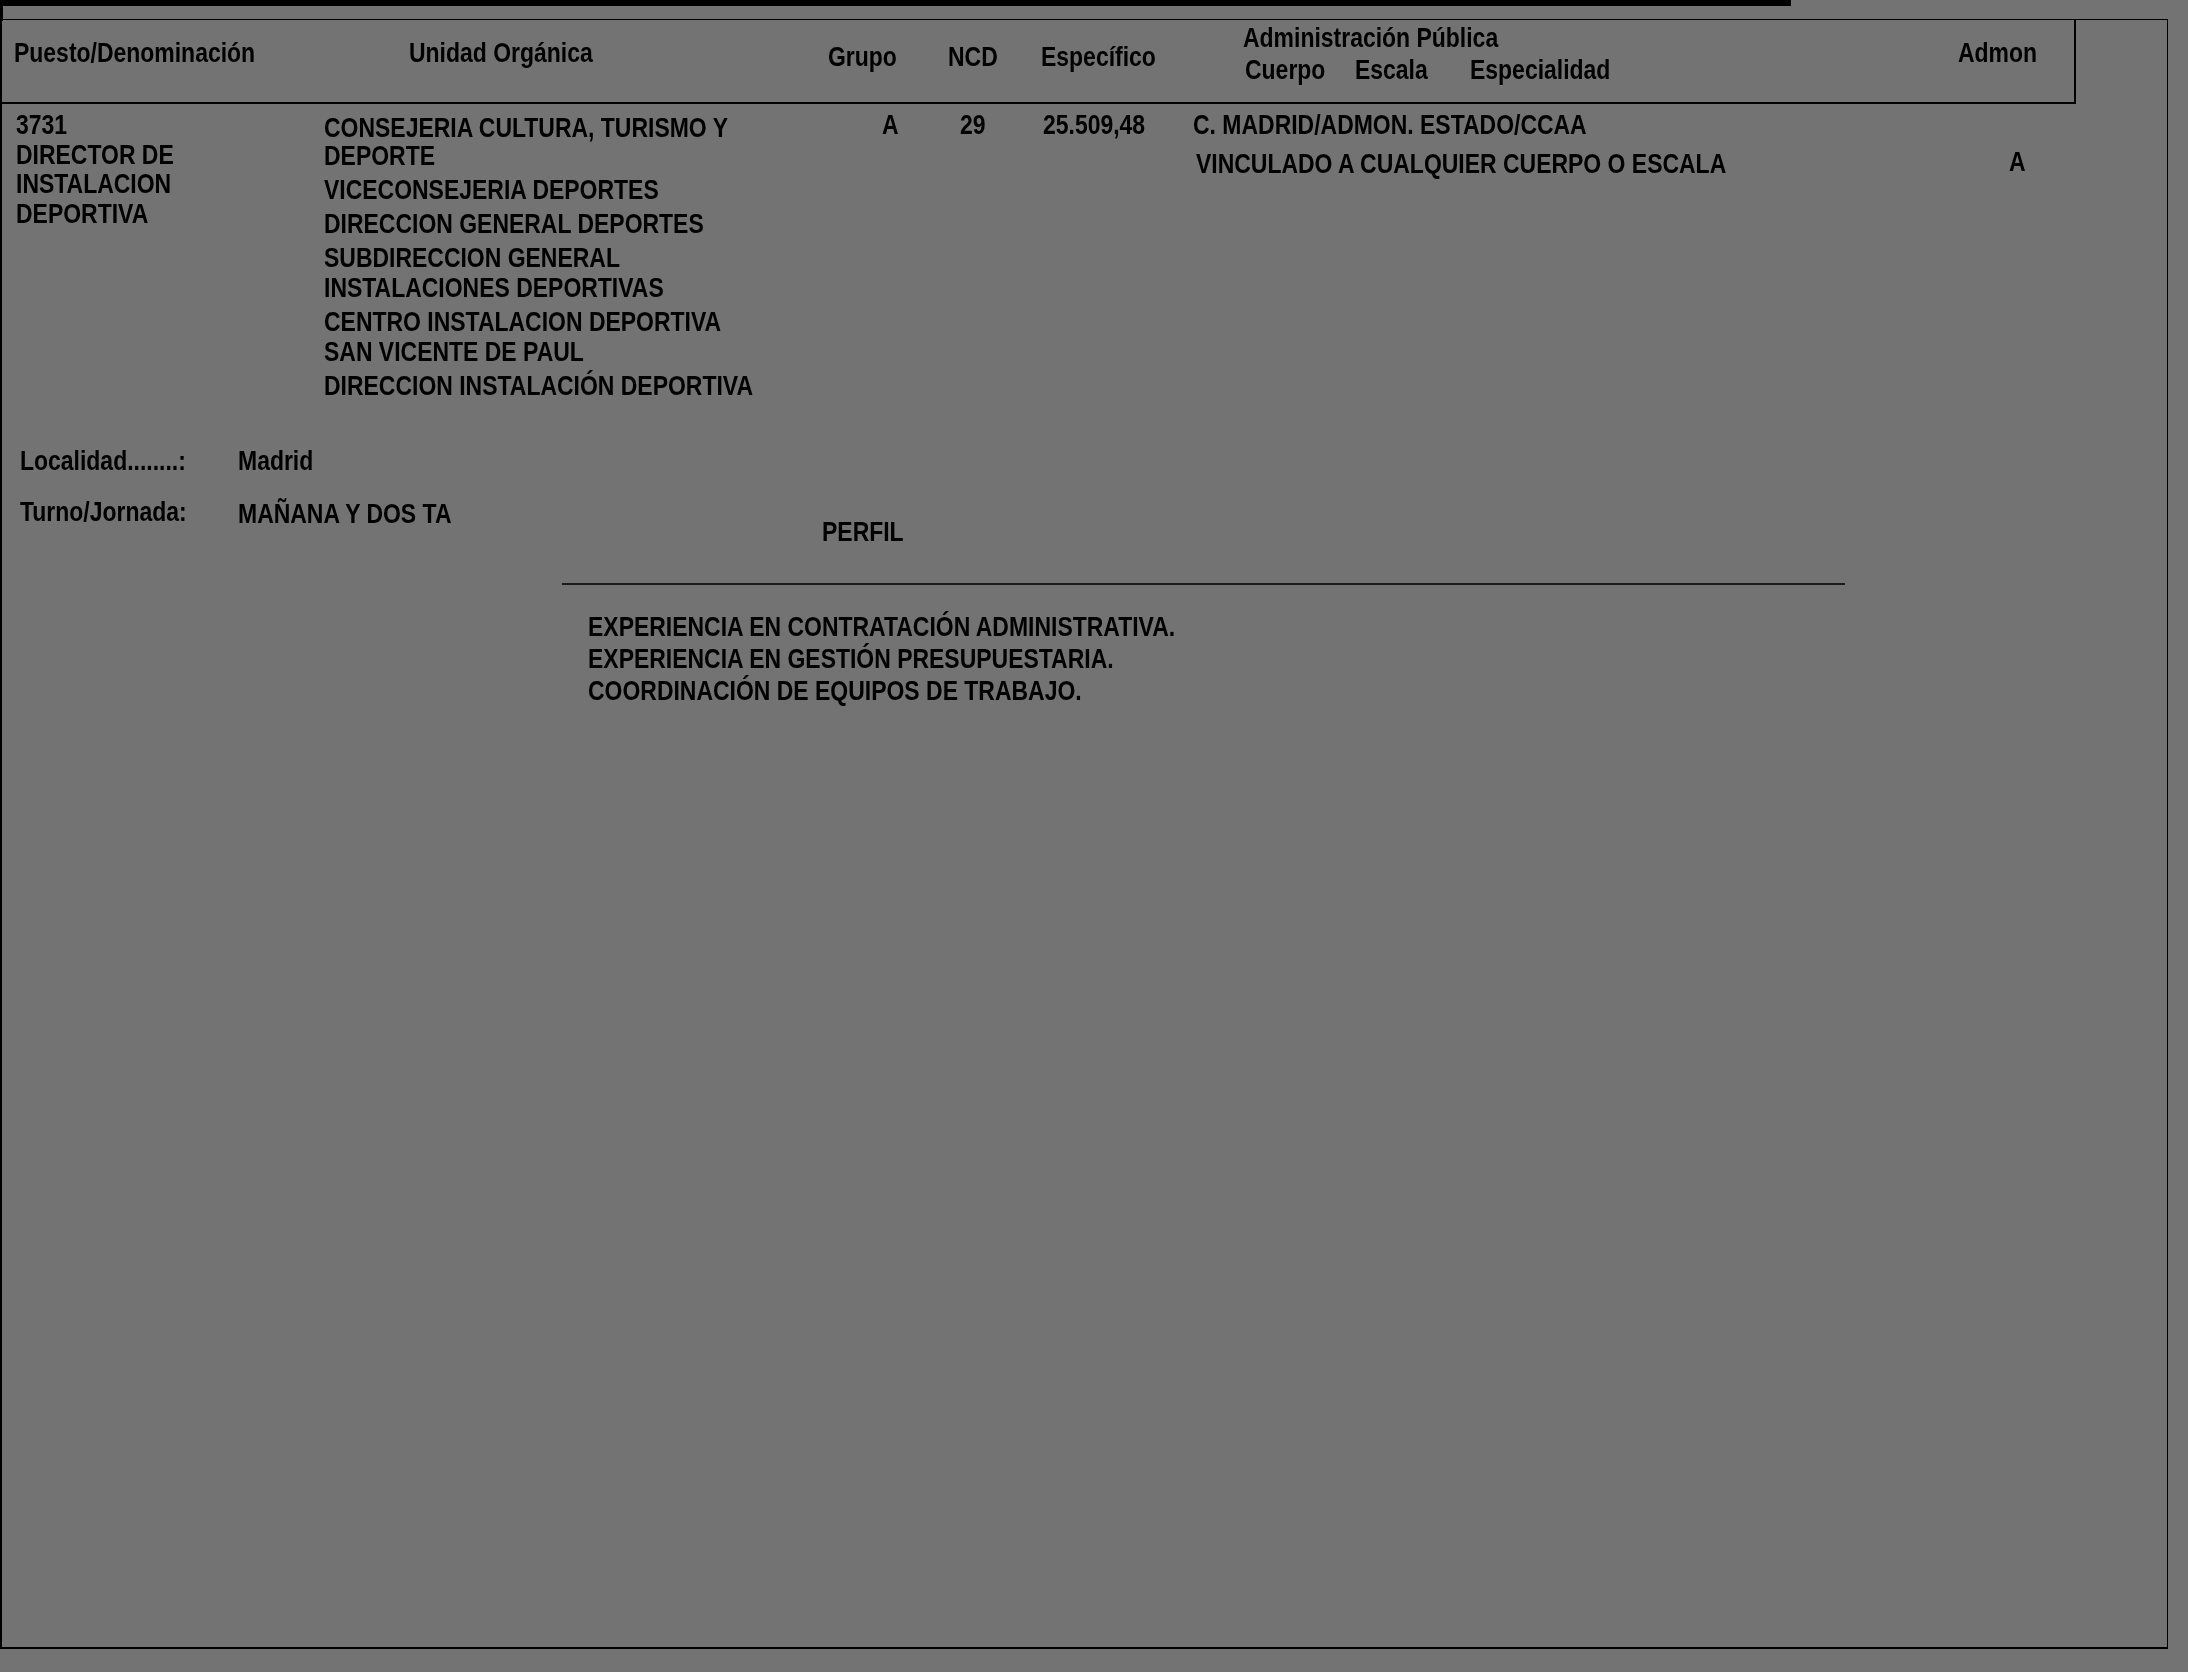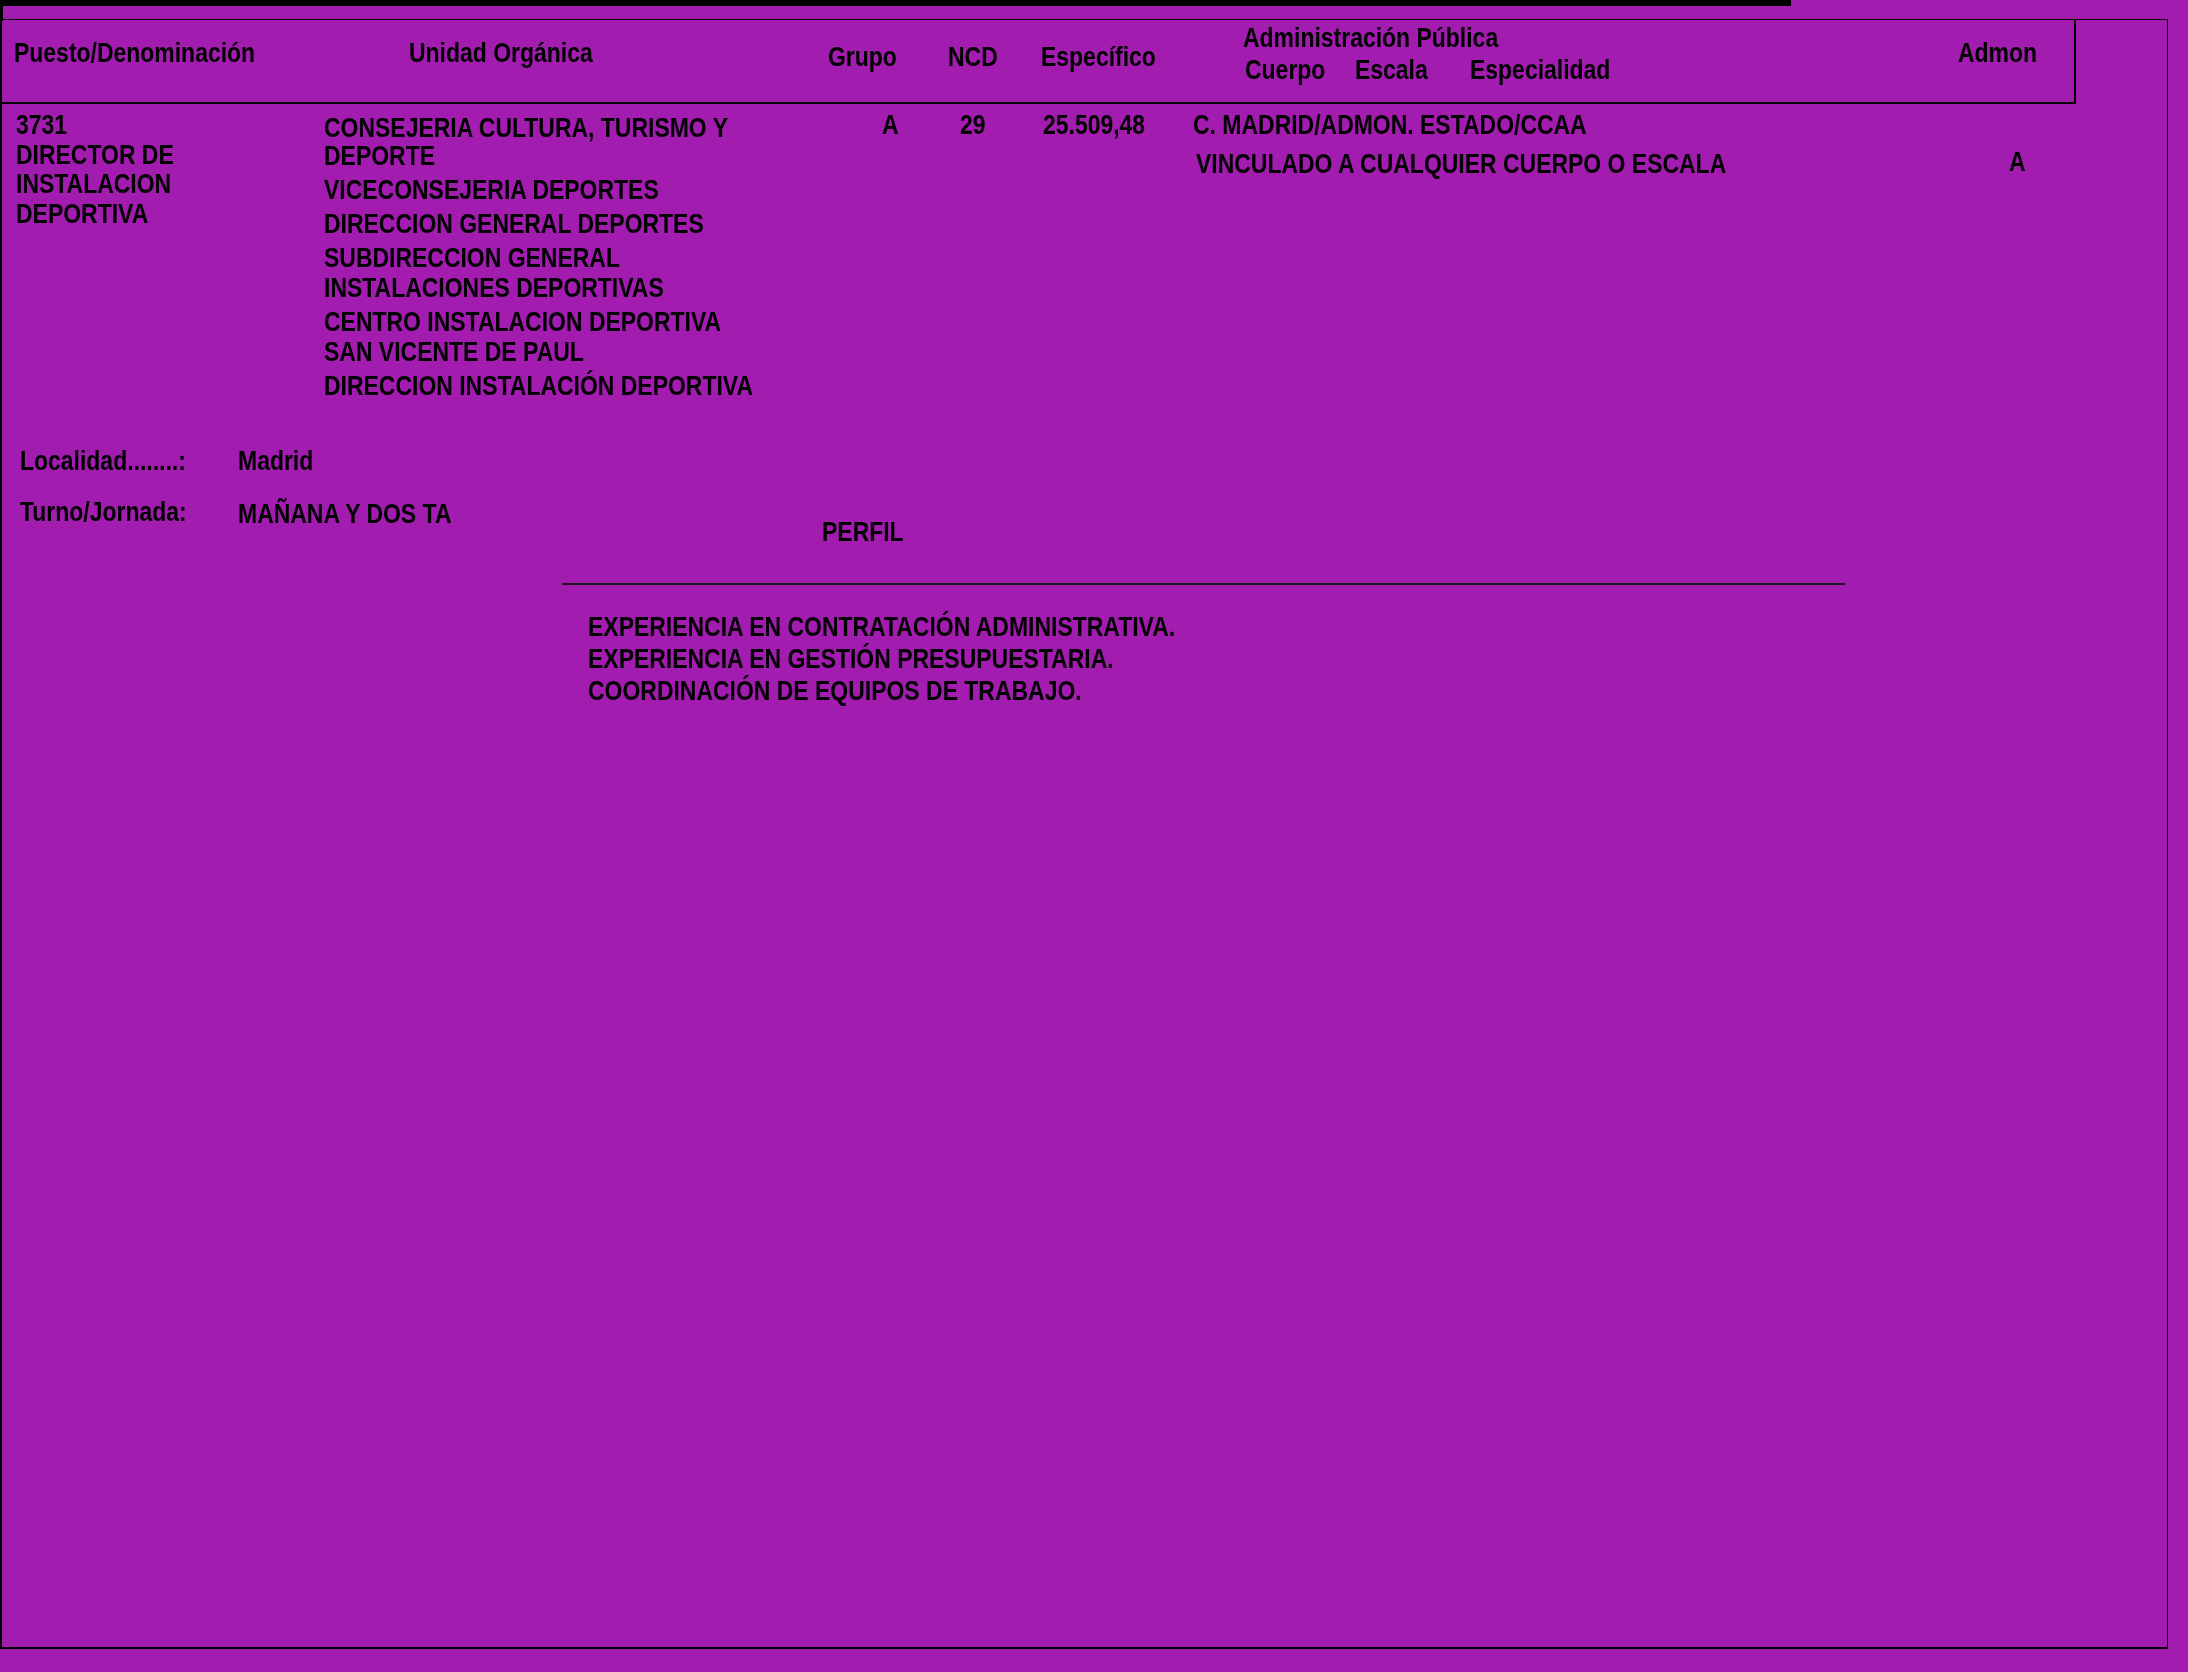--- a/index.html
+++ b/index.html
@@ -1,21 +1,21 @@
 <!DOCTYPE html>
 <html style="font-size:14.3px"><head>
 <meta charset="utf-8">
 <style>
   html,body{margin:0;padding:0;}
   body{background:#ffffff;}
   .page{
     position:relative;
     width:2189px;
     height:1673px;
-    background:#a21caf;
+    background:#737373;
     font-family:"Liberation Sans","DejaVu Sans",sans-serif;
     overflow:hidden;
     text-align:right;
   }
   
   .t{
     position:absolute;
     white-space:nowrap;
     font-weight:bold;
     font-size:28px;

